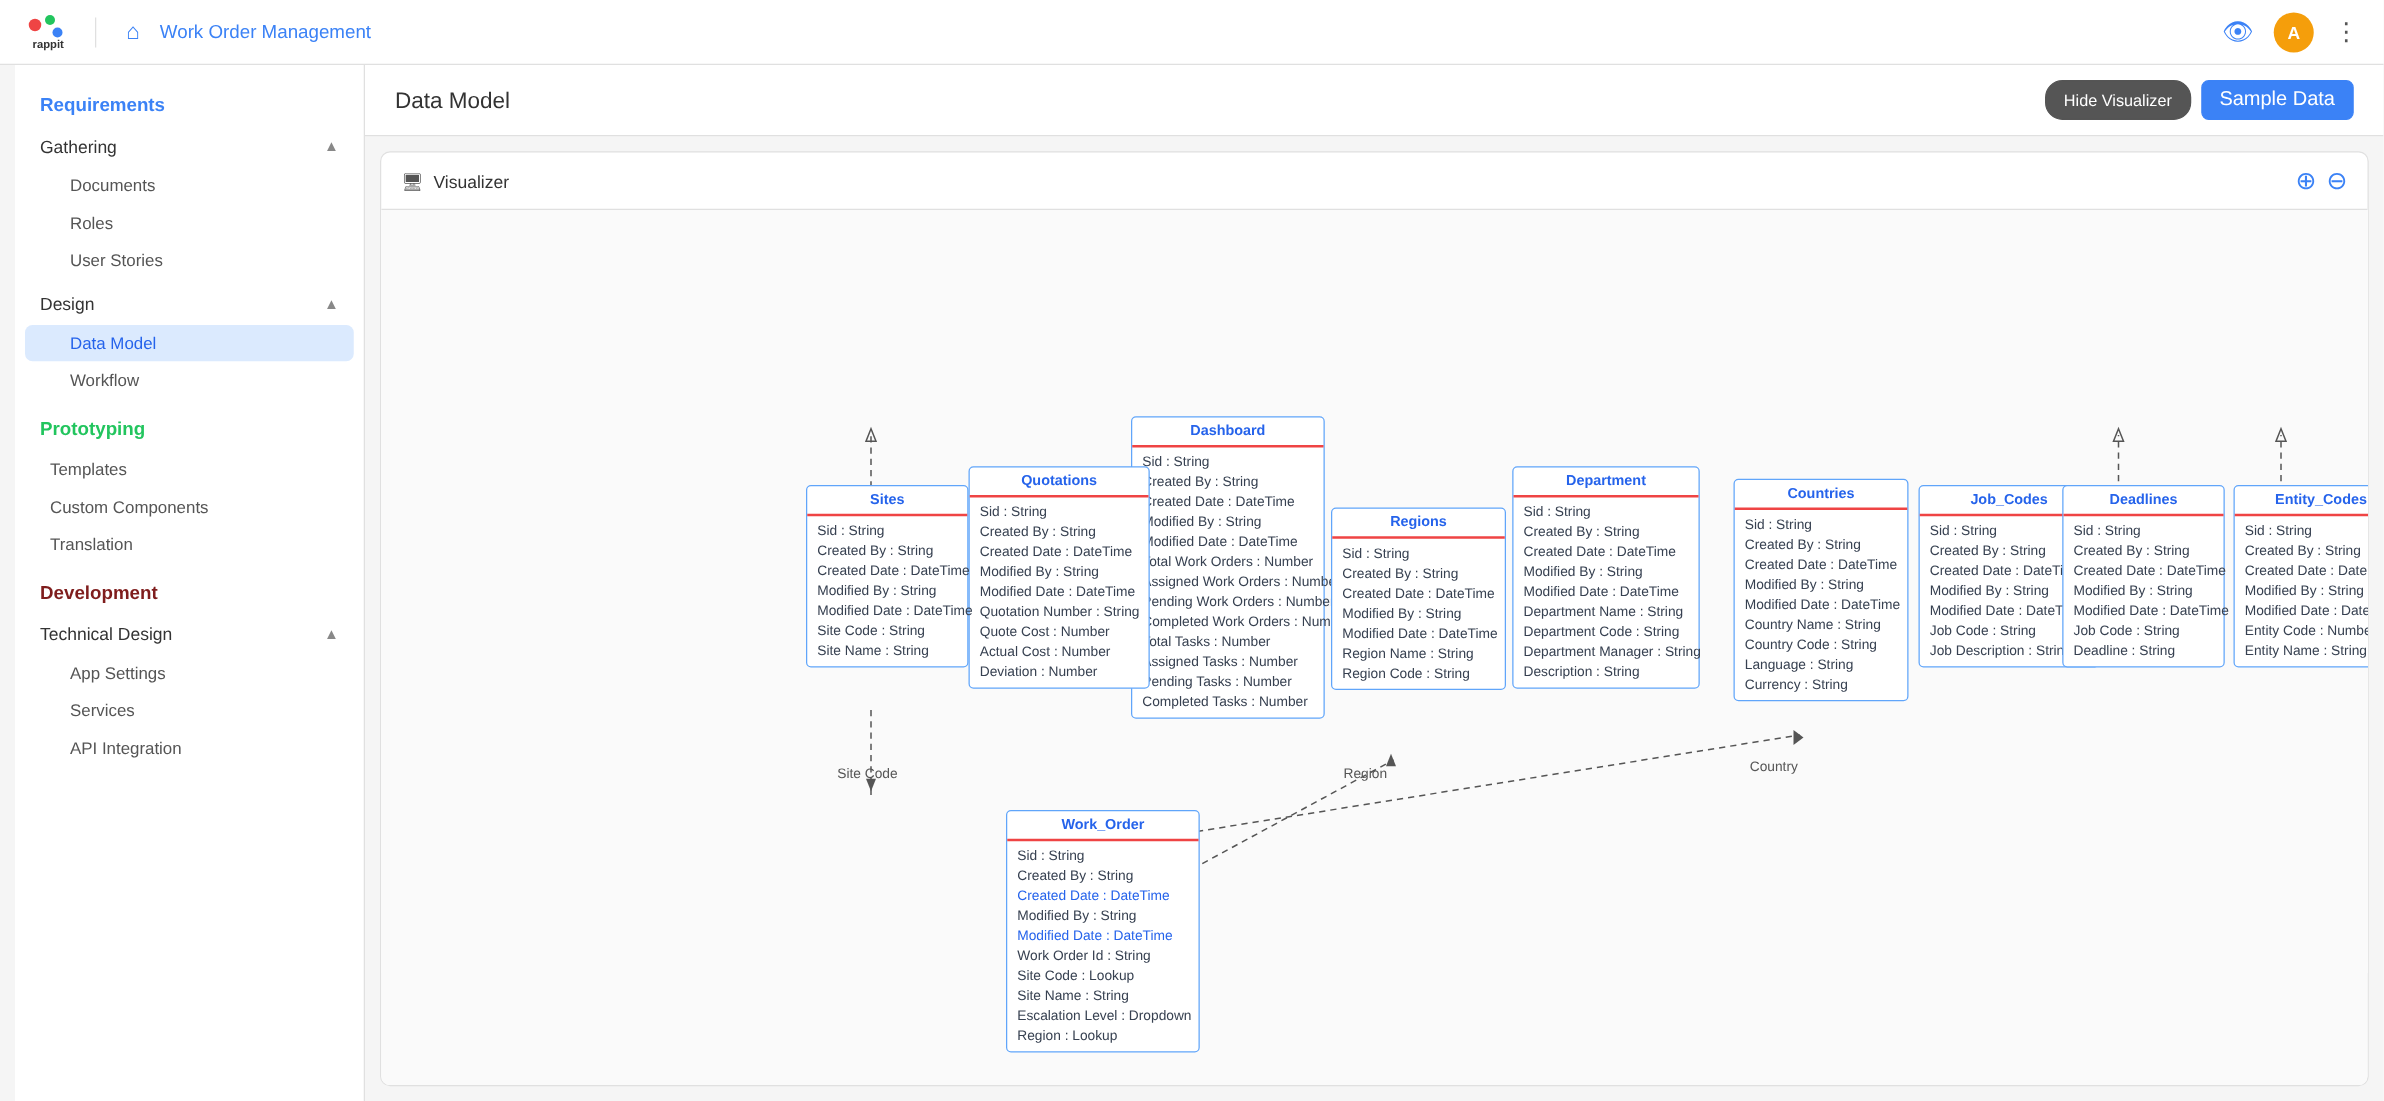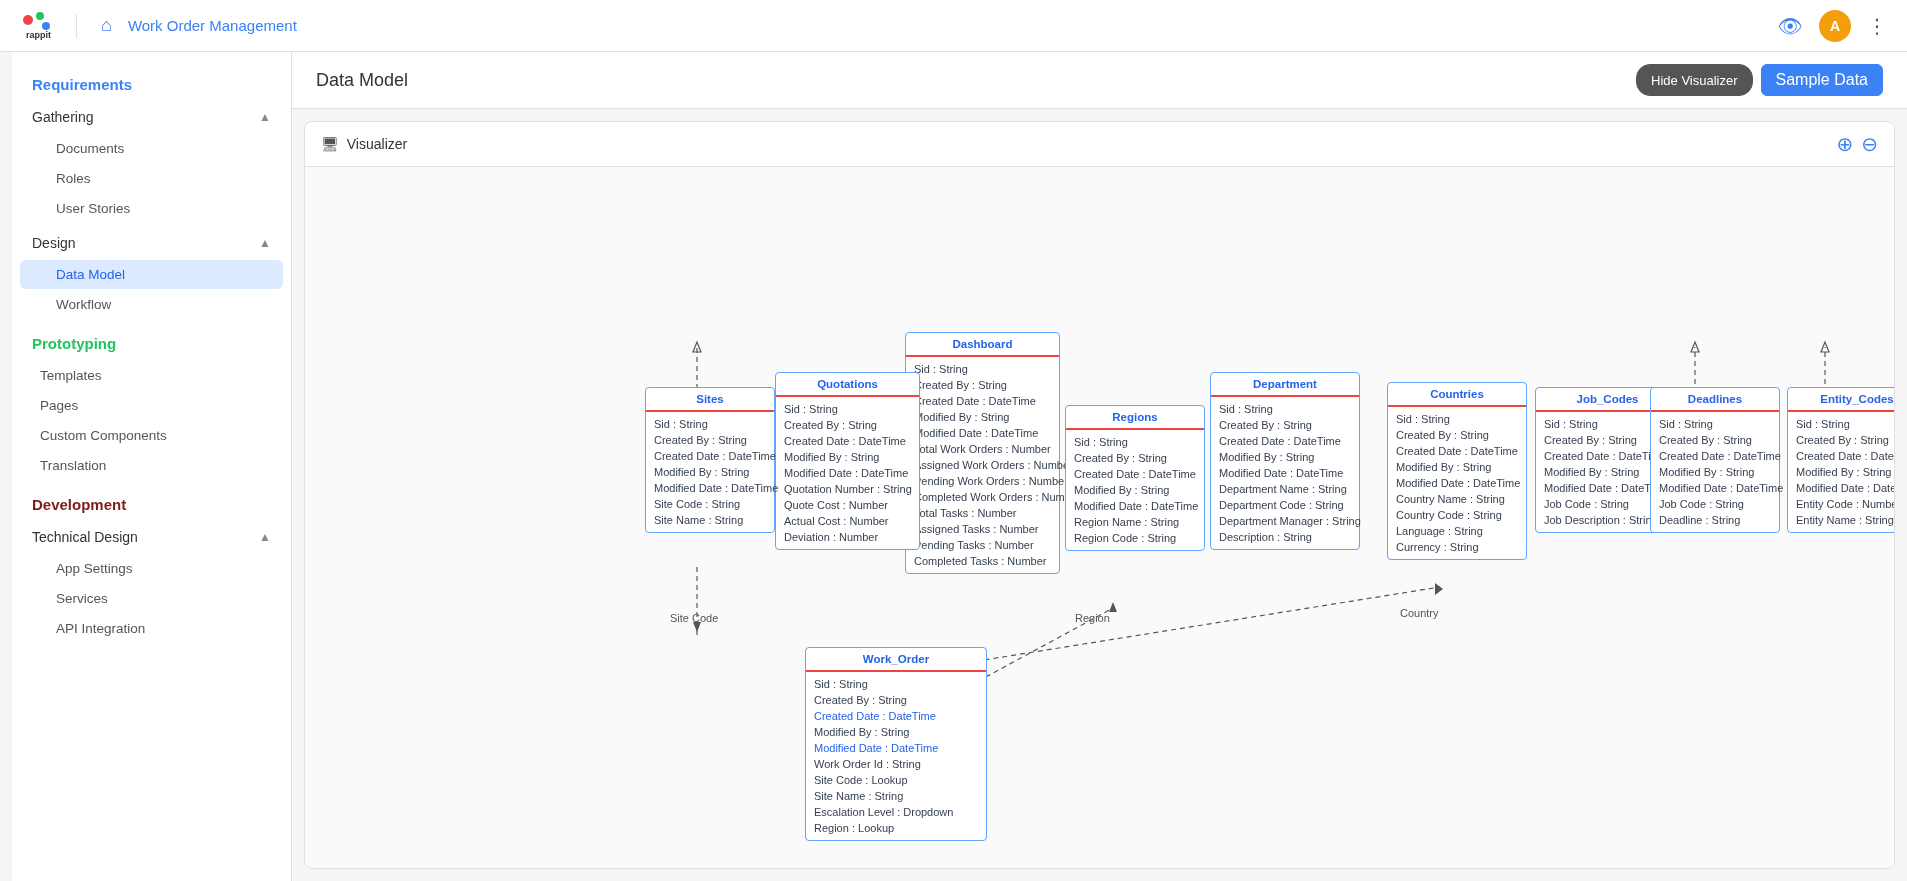--- a/index.html
+++ b/index.html
@@ -157,21 +157,20 @@
         <span>Design</span>
         <span class="chevron">▲</span>
       </div>
       <div class="sidebar-item active">Data Model</div>
       <div class="sidebar-item">Workflow</div>
     </div>
 
     <div class="sidebar-section-title green" style="margin-top:8px">Prototyping</div>
 
     <div class="sidebar-item" style="padding-left:20px">Templates</div>
-    <div class="sidebar-item" style="padding-left:20px">Pages</div>
     <div class="sidebar-item" style="padding-left:20px">Custom Components</div>
     <div class="sidebar-item" style="padding-left:20px">Translation</div>
 
     <div class="sidebar-section-title purple" style="margin-top:8px">Development</div>
 
     <div class="sidebar-group">
       <div class="sidebar-group-header">
         <span>Technical Design</span>
         <span class="chevron">▲</span>
       </div>
@@ -350,21 +349,21 @@
               <div class="entity-field">Sid : String</div>
               <div class="entity-field">Created By : String</div>
               <div class="entity-field">Created Date : Date</div>
               <div class="entity-field">Modified By : String</div>
               <div class="entity-field">Modified Date : Date</div>
               <div class="entity-field">Entity Code : Number</div>
               <div class="entity-field">Entity Name : String</div>
             </div>
           </div>
 
-          <div class="entity-card" style="left:490px;top:470px;width:182px">
+          <div class="entity-card" style="left:490px;top:470px;width:155px">
             <div class="entity-header">Work_Order</div>
             <div class="entity-body">
               <div class="entity-field">Sid : String</div>
               <div class="entity-field">Created By : String</div>
               <div class="entity-field highlight">Created Date : DateTime</div>
               <div class="entity-field">Modified By : String</div>
               <div class="entity-field highlight">Modified Date : DateTime</div>
               <div class="entity-field">Work Order Id : String</div>
               <div class="entity-field">Site Code : Lookup</div>
               <div class="entity-field">Site Name : String</div>

